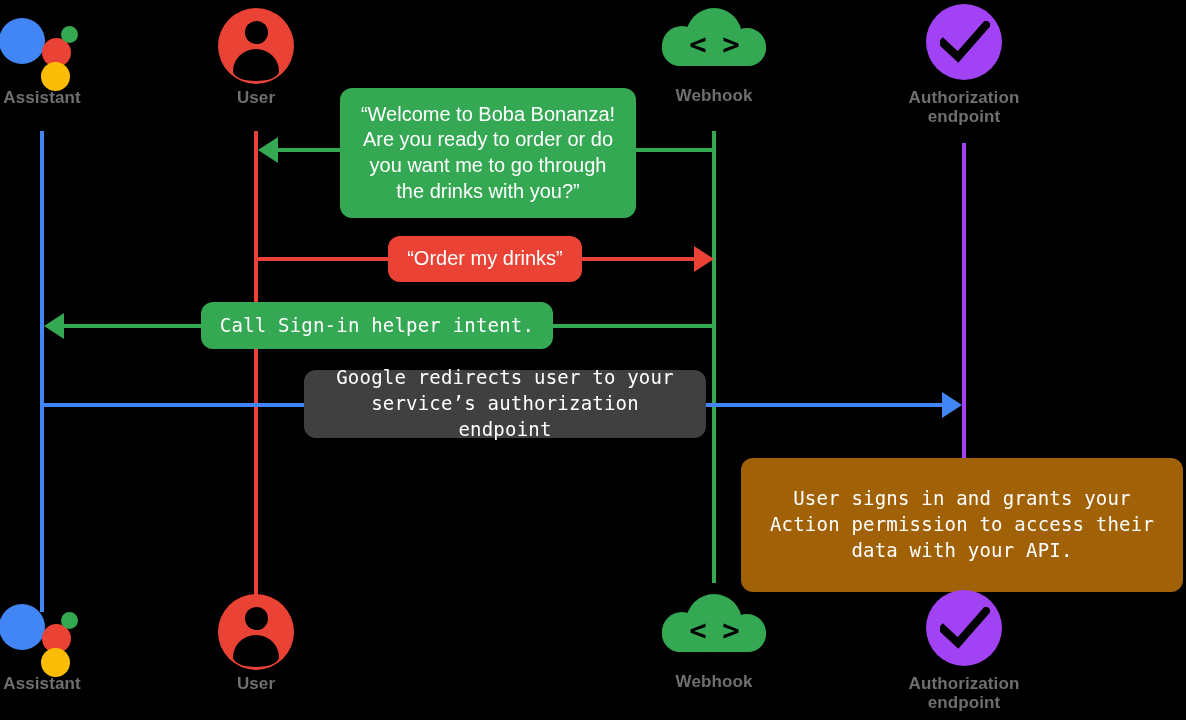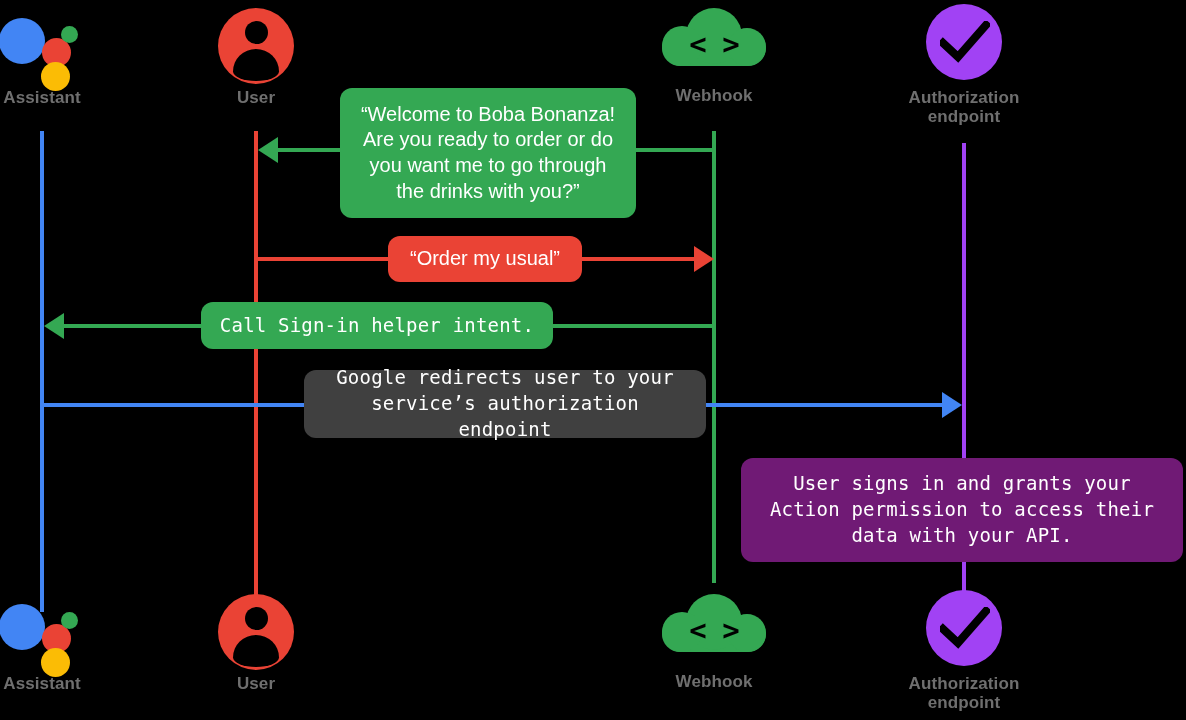--- a/index.html
+++ b/index.html
@@ -173,32 +173,32 @@
 
   <div class="msgline" style="left:262px; top:148px; width:452px; background:#34a853;"></div>
   <div class="arrowhead" style="left:258px; top:137px; border-right:20px solid #34a853;"></div>
   <div class="bubble sans" style="left:340px; top:88px; width:296px; height:130px; background:#34a853;">“Welcome to Boba Bonanza!
 Are you ready to order or do
 you want me to go through
 the drinks with you?”</div>
 
   <div class="msgline" style="left:256px; top:257px; width:442px; background:#ea4335;"></div>
   <div class="arrowhead" style="left:694px; top:246px; border-left:20px solid #ea4335;"></div>
-  <div class="bubble sans" style="left:388px; top:236px; width:194px; height:46px; background:#ea4335;">“Order my usual”</div>
+  <div class="bubble sans" style="left:388px; top:236px; width:194px; height:46px; background:#ea4335;">“Order my drinks”</div>
 
   <div class="msgline" style="left:48px; top:324px; width:666px; background:#34a853;"></div>
   <div class="arrowhead" style="left:44px; top:313px; border-right:20px solid #34a853;"></div>
   <div class="bubble mono" style="left:201px; top:302px; width:352px; height:47px; background:#34a853;">Call Sign-in helper intent.</div>
 
   <div class="msgline" style="left:40px; top:403px; width:906px; background:#4285f4;"></div>
   <div class="arrowhead" style="left:942px; top:392px; border-left:20px solid #4285f4;"></div>
   <div class="bubble mono" style="left:304px; top:370px; width:402px; height:68px; background:#404040;">Google redirects user to your
 service’s authorization endpoint</div>
 
-  <div class="bubble mono" style="left:741px; top:458px; width:442px; height:104px; background:#701a75;">User signs in and grants your
+  <div class="bubble mono" style="left:741px; top:458px; width:442px; height:134px; background:#a16207;">User signs in and grants your
 Action permission to access their
 data with your API.</div>
 
   <div class="actor" style="left:-58px; top:594px;">
     <div class="icon-wrap">
       <div class="assistant-logo">
         <i class="al-blue"></i>
         <i class="al-red"></i>
         <i class="al-green"></i>
         <i class="al-yellow"></i>

